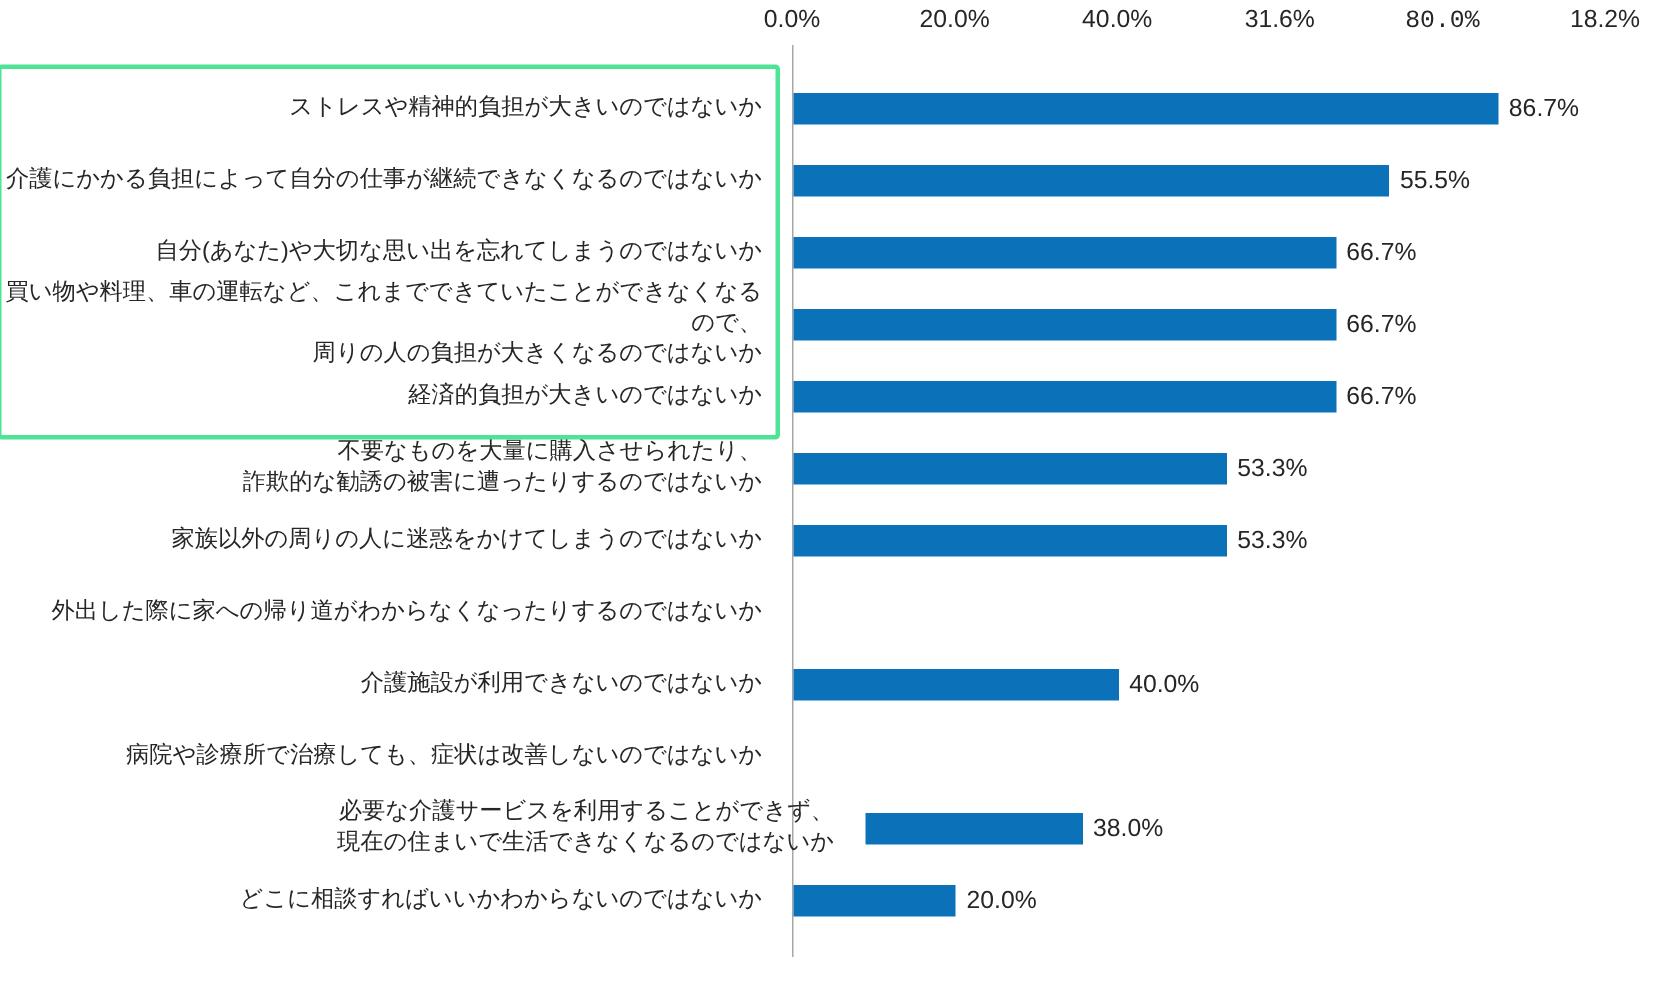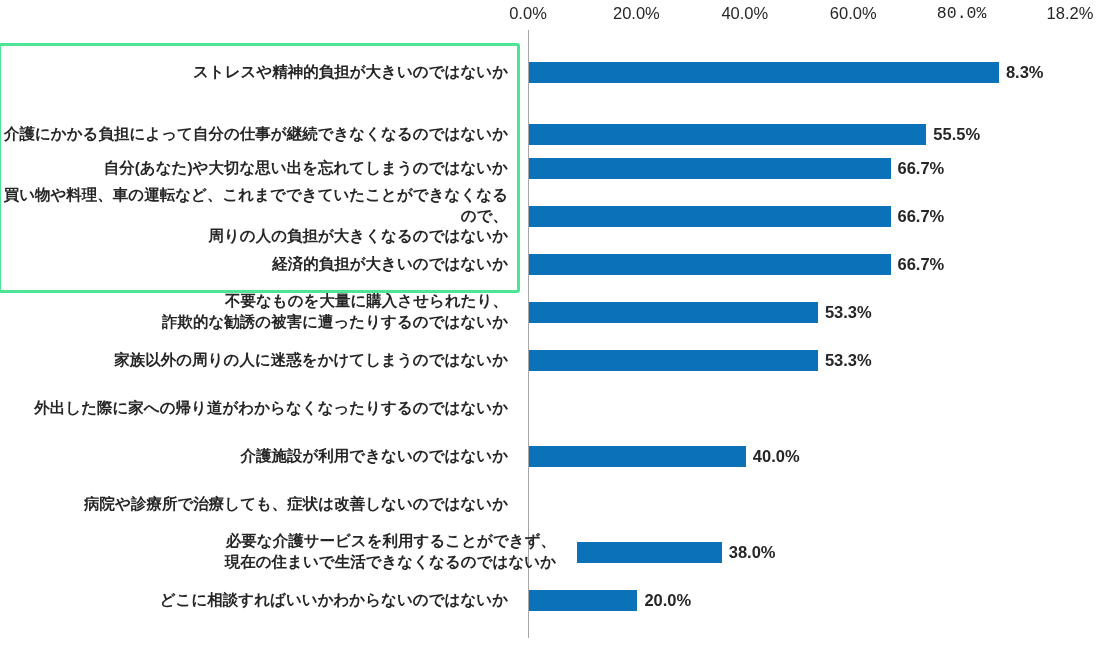--- a/index.html
+++ b/index.html
@@ -56,21 +56,20 @@
     width: 1px;
     background: #a6a6a6;
   }
 
   
   .row {
     position: absolute;
     left: 0;
     width: 1104px;
     height: 48px;
-    font-weight: bold;
   }
   .row-label {
     position: absolute;
     right: 596px;          
     top: 0;
     height: 48px;
     width: 520px;
     display: flex;
     align-items: center;
     justify-content: flex-end;
@@ -110,36 +109,36 @@
 </style>
 </head>
 <body>
 
 <div id="chart">
 
   <div class="axis-labels">
       <div class="axis-tick" style="left: 528px;">0.0%</div>
       <div class="axis-tick" style="left: 636.4px;">20.0%</div>
       <div class="axis-tick" style="left: 744.8px;">40.0%</div>
-      <div class="axis-tick" style="left: 853.2px;">60.0%</div>
+      <div class="axis-tick" style="left: 853.2px;">31.6%</div>
       <div class="axis-tick" style="left: 961.6px; font-family: Liberation Mono, monospace;">80.0%</div>
       <div class="axis-tick" style="left: 1070px;">18.2%</div>
     </div>
 
   <div class="plot">
     <div class="axis-line" style="left:528px;"></div>
     <div id="rows">
         <div class="row" style="top: 18px;">
           <div class="row-label">ストレスや精神的負担が大きいのではないか</div>
           <div class="bar-wrap">
             <div class="bar" style="width: 469.914px; background: rgb(11, 114, 186);"></div>
-            <div class="bar-value">8.3%</div>
-          </div>
-        </div>
-        <div class="row" style="top: 80px;">
+            <div class="bar-value">86.7%</div>
+          </div>
+        </div>
+        <div class="row" style="top: 66px;">
           <div class="row-label">介護にかかる負担によって自分の仕事が継続できなくなるのではないか</div>
           <div class="bar-wrap">
             <div class="bar" style="width: 397.286px; background: rgb(11, 114, 186);"></div>
             <div class="bar-value">55.5%</div>
           </div>
         </div>
         <div class="row" style="top: 114px;">
           <div class="row-label">自分(あなた)や大切な思い出を忘れてしまうのではないか</div>
           <div class="bar-wrap">
             <div class="bar" style="width: 361.514px; background: rgb(11, 114, 186);"></div>

